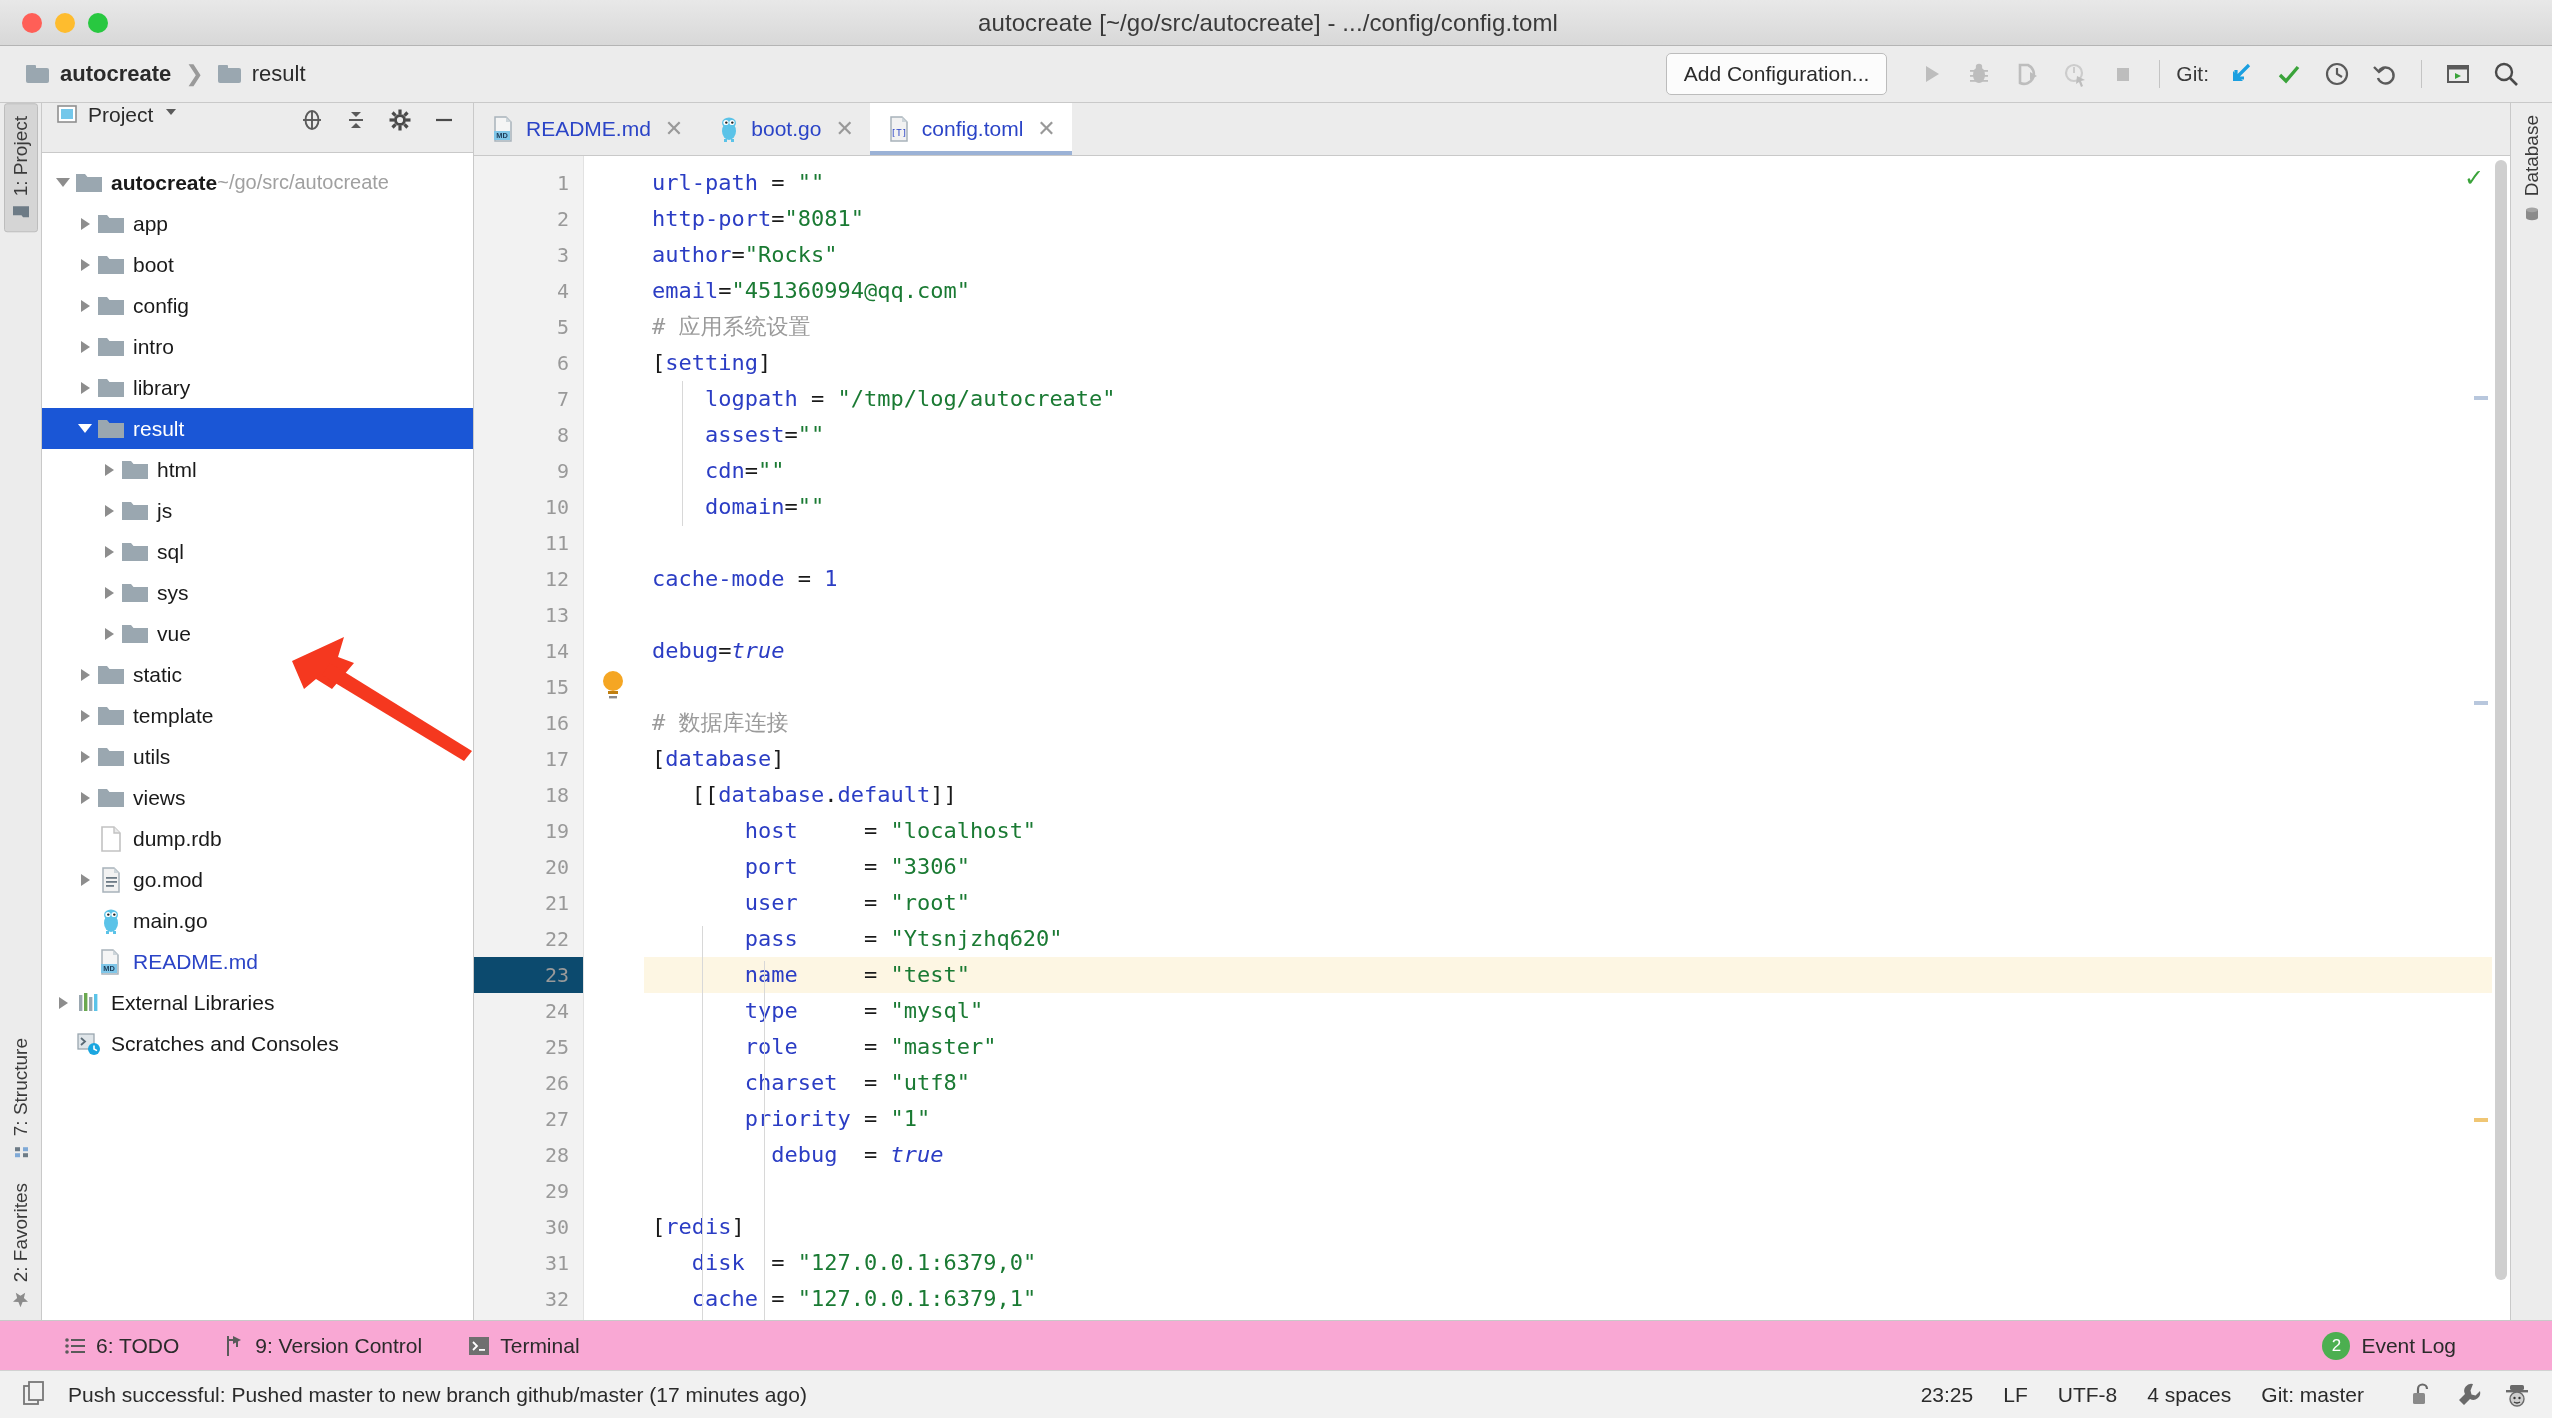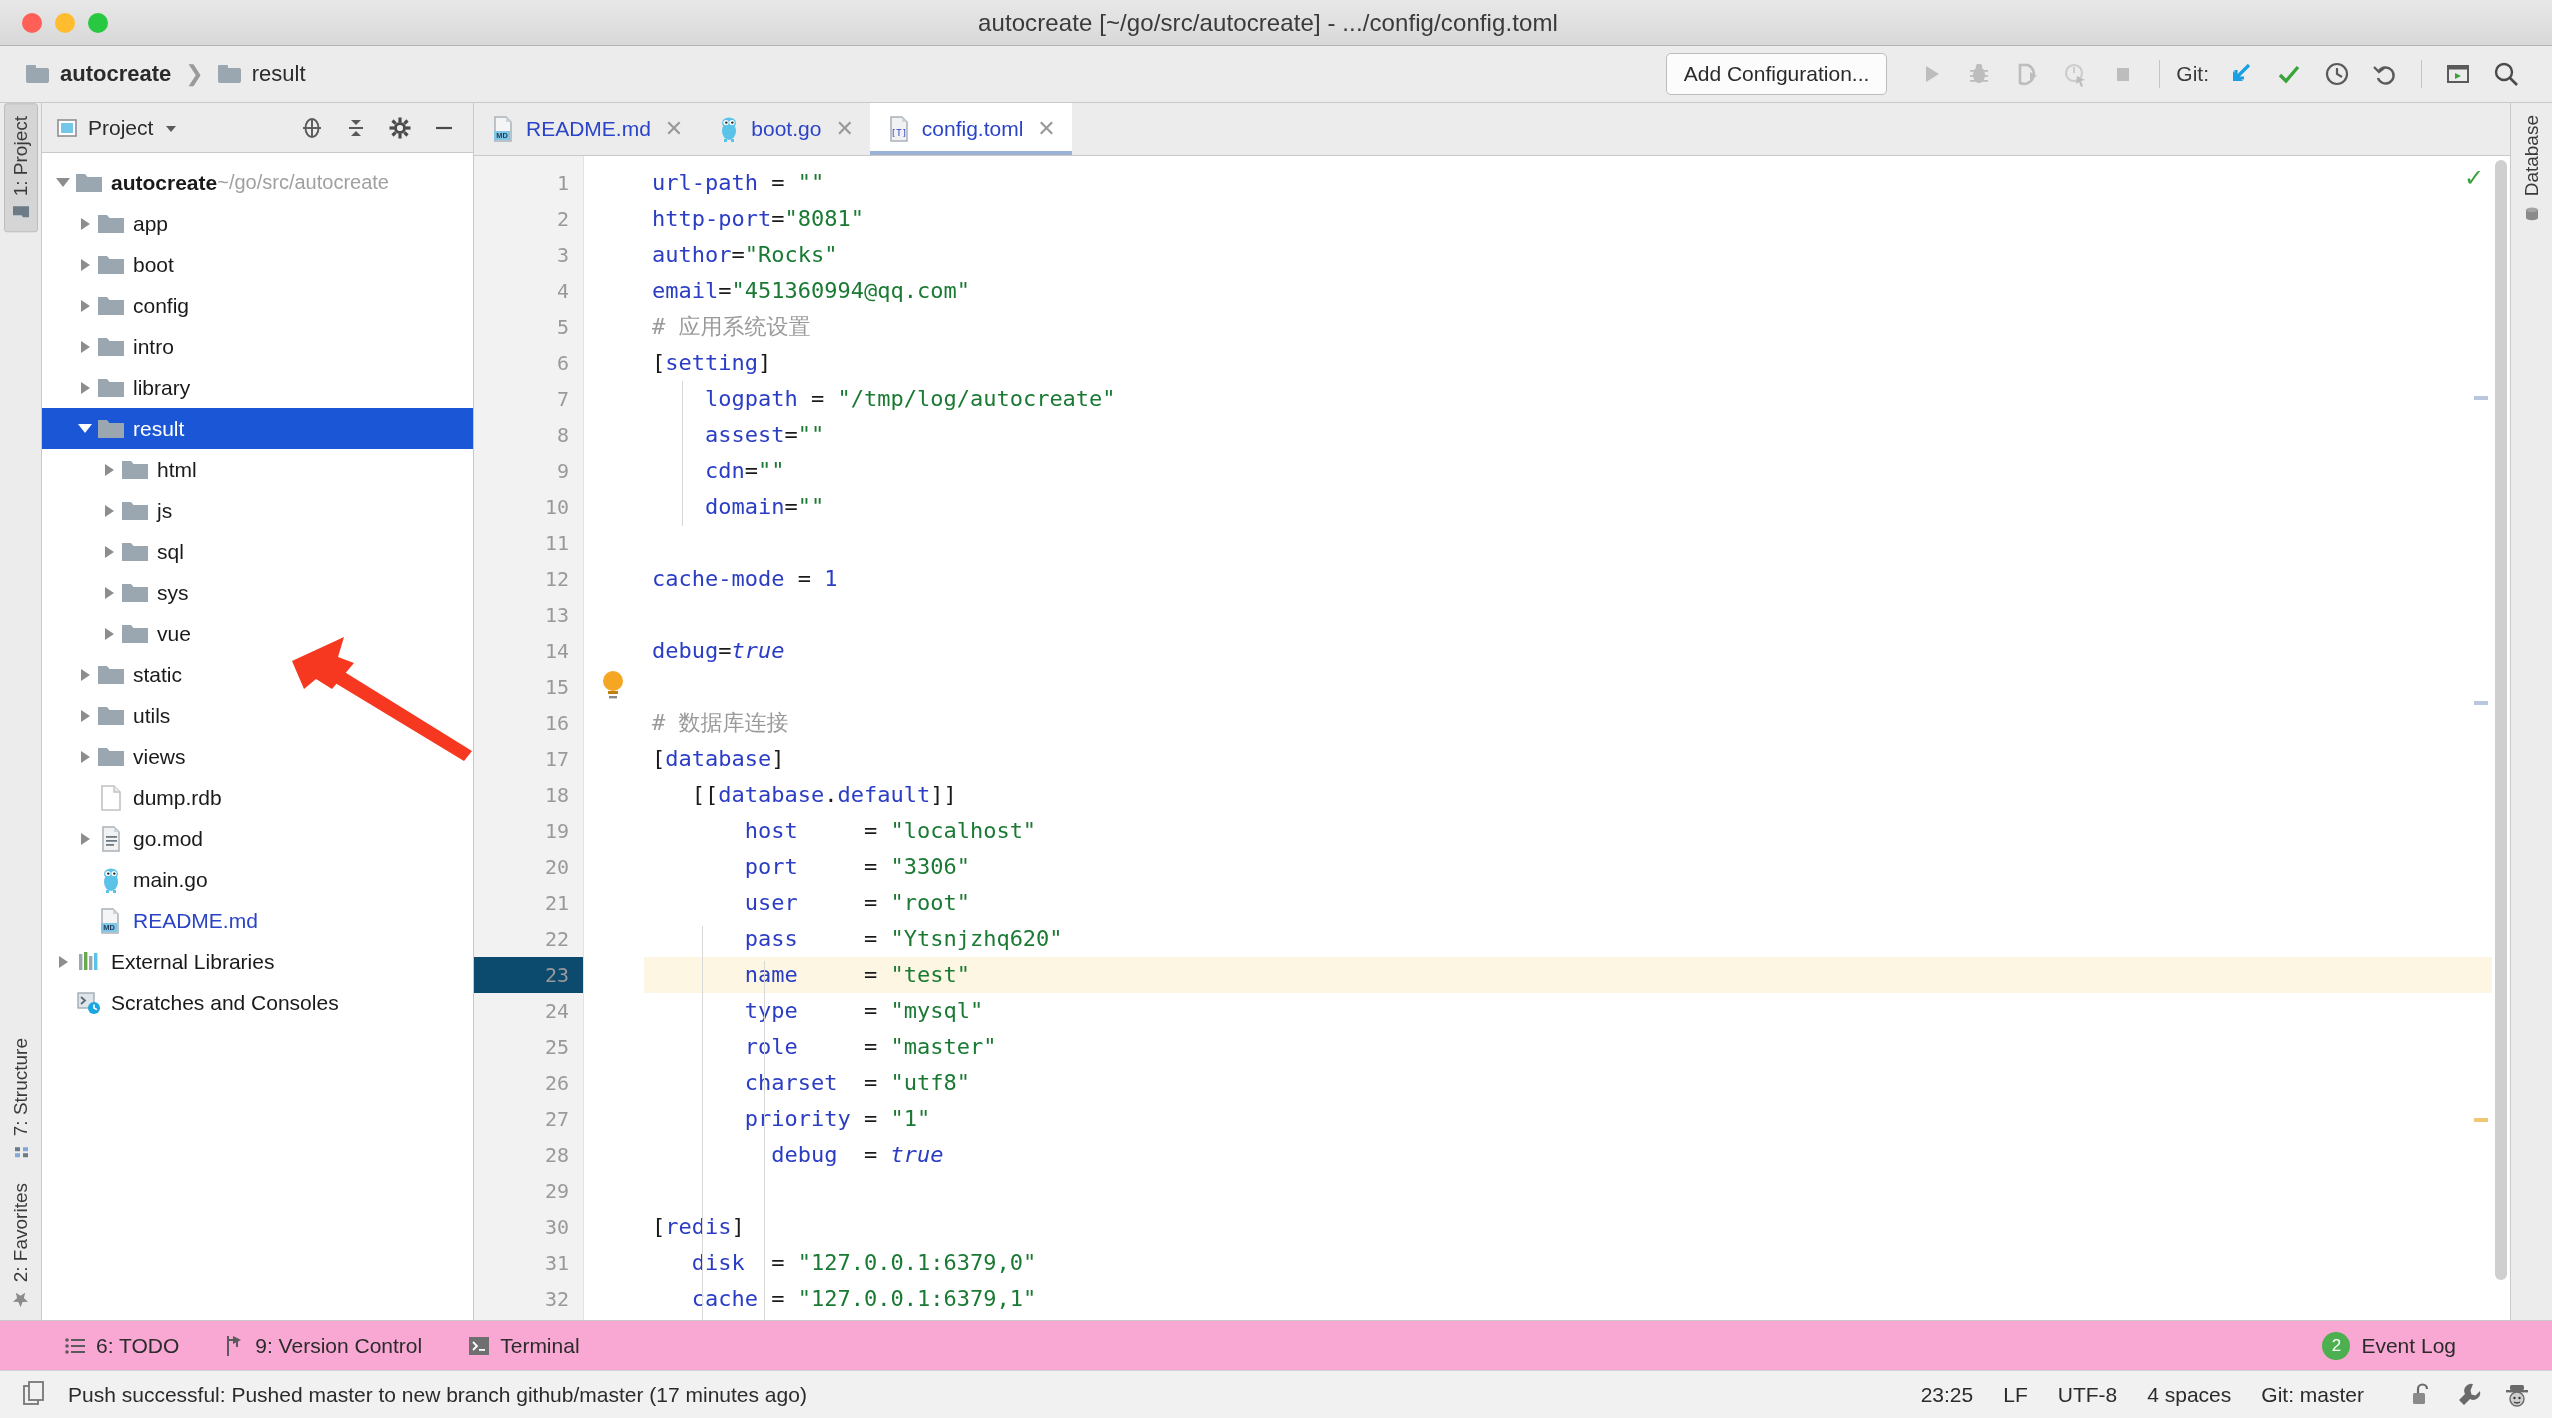--- a/index.html
+++ b/index.html
@@ -71,21 +71,21 @@
     font-size: 19px; color: #3a3a3a; padding: 12px 5px;
     display: flex; align-items: center; gap: 9px; white-space: nowrap;
   }
   .vtab.active { background: #d5d5d5; border: 1px solid #bdbdbd; border-radius: 3px; }
   .vsp { flex: 1; }
 
   
   .project-panel { width: 432px; min-width: 432px; background: #fff; display: flex; flex-direction: column; border-right: 1px solid #c9c9c9; }
   .panel-head {
     height: 50px; min-height: 50px; background: #ececec; border-bottom: 1px solid #c9c9c9;
-    display: flex; align-items: center; padding: 0 12px 0 14px; gap: 10px;
+    display: flex; padding: 0 12px 0 14px; gap: 10px;
   }
   .panel-title { font-size: 21px; color: #2b2b2b; }
   .panel-head .sp { flex: 1; }
   .ph-icon { width: 34px; height: 34px; display: flex; align-items: center; justify-content: center; }
   .tree { flex: 1; overflow: hidden; padding-top: 9px; font-size: 21px; color: #1a1a1a; position: relative; }
   .node { display: flex; align-items: center; height: 41px; padding-left: 10px; white-space: nowrap; }
   .node.sel { background: #1a56d6; color: #fff; }
   .arrow { width: 22px; min-width: 22px; display: flex; align-items: center; justify-content: center; }
   .arrow i {
     display: block; width: 0; height: 0;
@@ -492,20 +492,31 @@
         <div class="node ind1">
           <span class="arrow">
               <i></i>
             </span>
           <span class="ico">
               <svg width="26" height="21" viewBox="0 0 26 21">
                 <path d="M0 2 h9 l2.5 3 H26 v15 H0 Z" fill="#9aa7b0"></path>
               </svg>
             </span>
           <span class="label">static</span>
+        </div>
+        <div class="node ind1">
+          <span class="arrow">
+              <i></i>
+            </span>
+          <span class="ico">
+              <svg width="26" height="21" viewBox="0 0 26 21">
+                <path d="M0 2 h9 l2.5 3 H26 v15 H0 Z" fill="#9aa7b0"></path>
+              </svg>
+            </span>
+          <span class="label">template</span>
         </div>
         <div class="node ind1">
           <span class="arrow">
               <i></i>
             </span>
           <span class="ico">
               <svg width="26" height="21" viewBox="0 0 26 21">
                 <path d="M0 2 h9 l2.5 3 H26 v15 H0 Z" fill="#9aa7b0"></path>
               </svg>
             </span>

